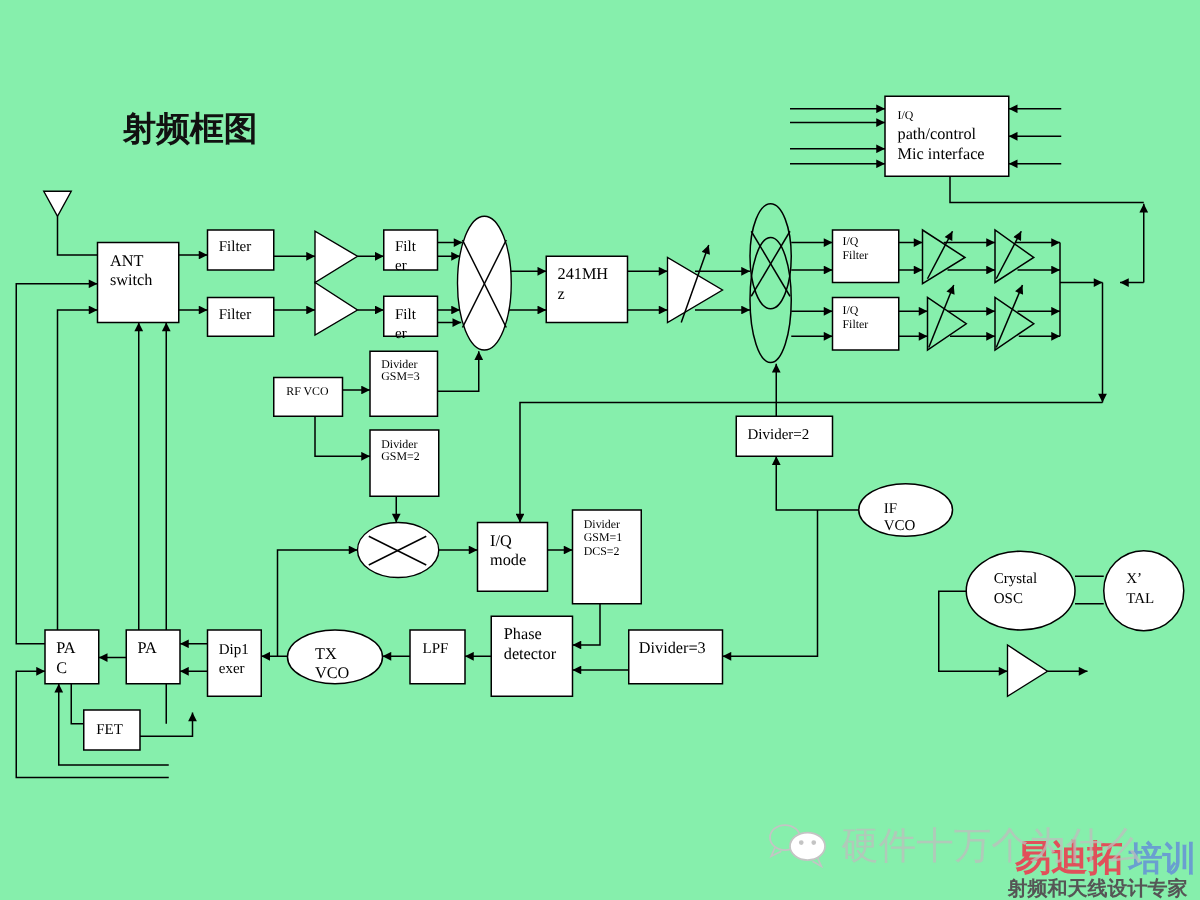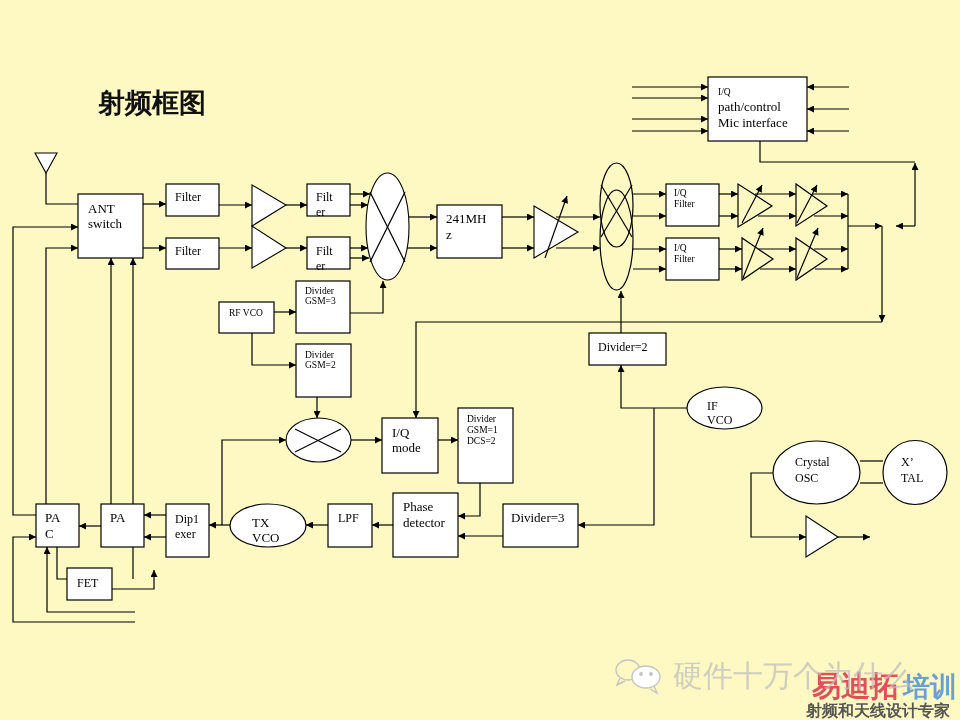--- a/index.html
+++ b/index.html
@@ -1,16 +1,16 @@
 <!DOCTYPE html>
 <html><head>
 <meta charset="utf-8">
 <style>
   html, body { margin: 0; padding: 0; background: #ffffff; }
-  #stage { width: 960px; height: 720px; position: relative; overflow: hidden; background: #fef9c3; }
+  #stage { width: 960px; height: 720px; position: relative; overflow: hidden; background: #86efac; }
   svg { display: block; }
   .ln { fill: none; stroke: #000; stroke-width: 1.2; }
   .bx { fill: #fff; stroke: #000; stroke-width: 1.2; }
   .sym { fill: #fff; stroke: #000; stroke-width: 1.1; }
   .t { font-family: "Liberation Serif", serif; fill: #000; }
   .t13 { font-size: 13px; }
   .t12 { font-size: 12px; }
   .t9 { font-size: 9.5px; }
   .title { font-family: "DejaVu Sans", sans-serif; font-size: 27px; font-weight: bold; fill: #111; }
   .wm { font-family: "DejaVu Sans", sans-serif; font-size: 30px; fill: #bdbdbd; fill-opacity: 0.75; }

